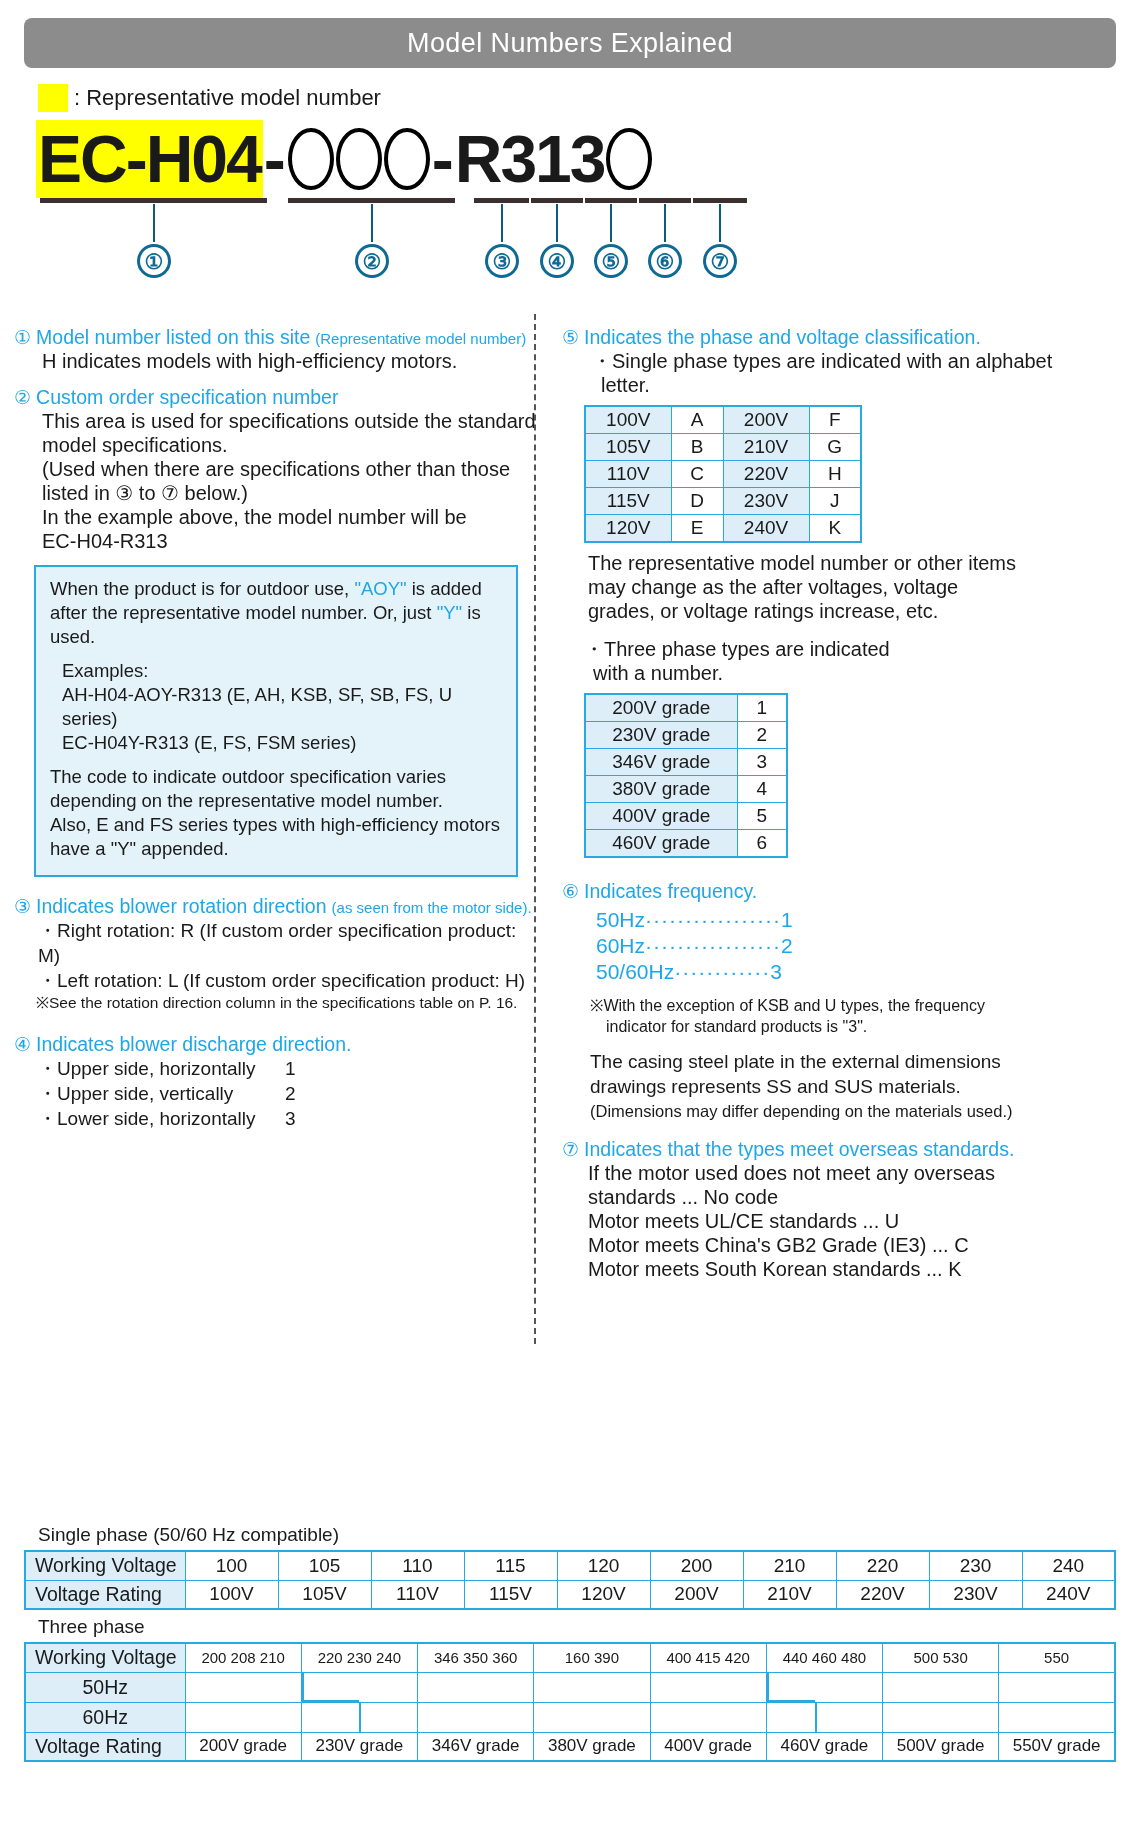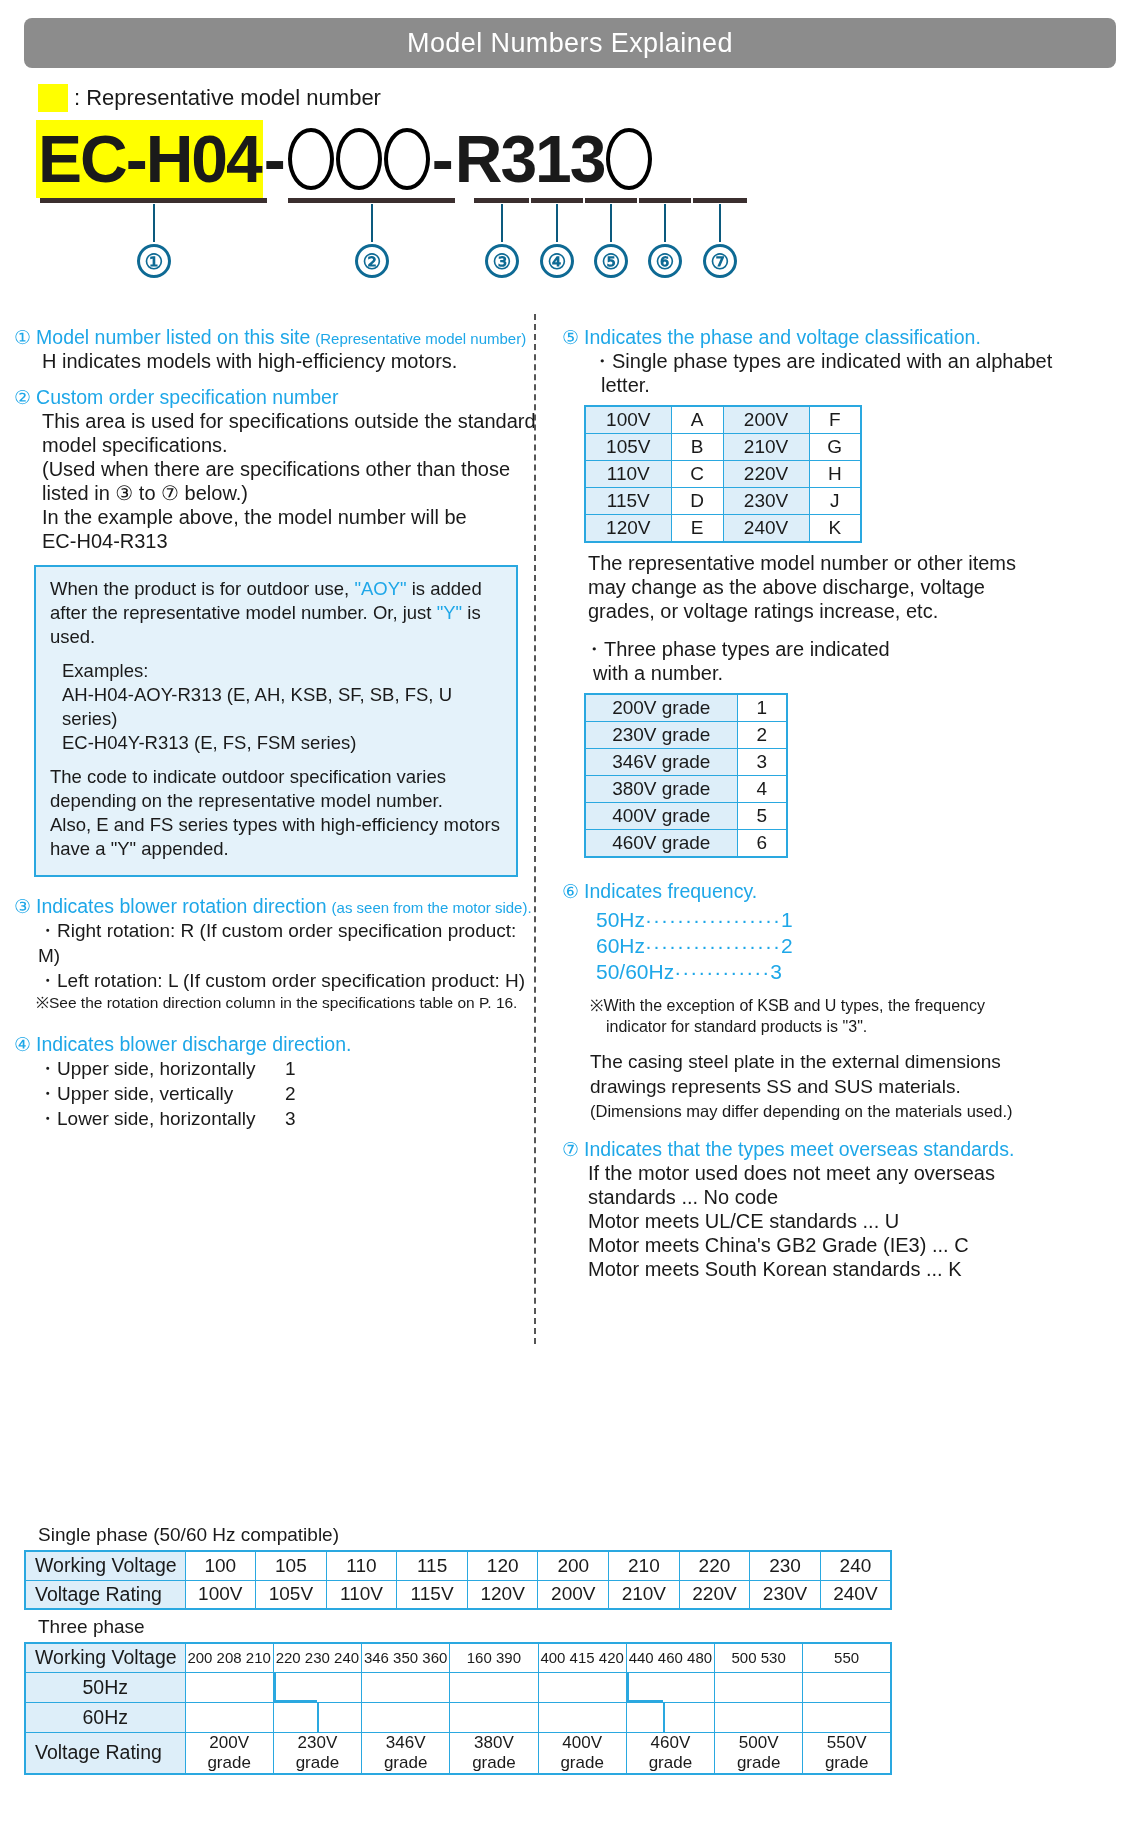--- a/index.html
+++ b/index.html
@@ -226,21 +226,21 @@
   .bottom {
     position: absolute;
     left: 24px;
     top: 1524px;
     width: 1092px;
   }
   .btitle { font-size: 19px; margin: 0 0 4px 14px; }
   .btable {
     border-collapse: collapse;
     border: 2px solid #2aa8e0;
-    width: 868px;
+    width: 1092px;
     table-layout: fixed;
   }
   .btable td {
     border: 1px solid #2aa8e0;
     font-size: 19px;
     text-align: center;
     height: 29px;
     padding: 0;
   }
   .btable td.hd {
@@ -432,21 +432,21 @@
         <td class="sh">120V</td>
         <td class="code">E</td>
         <td class="sh">240V</td>
         <td class="code">K</td>
       </tr>
     </tbody>
       </table>
 
     <div class="body-text tight" style="margin-left:26px; margin-top:8px;">
       <div>The representative model number or other items</div>
-      <div>may change as the above discharge, voltage</div>
+      <div>may change as the after voltages, voltage</div>
       <div>grades, or voltage ratings increase, etc.</div>
     </div>
 
     <div class="body-text tight" style="margin-left:22px; margin-top:14px;">
       <div>・Three phase types are indicated</div>
       <div style="margin-left:9px;">with a number.</div>
     </div>
 
     <table class="gtable">
       <tbody>

